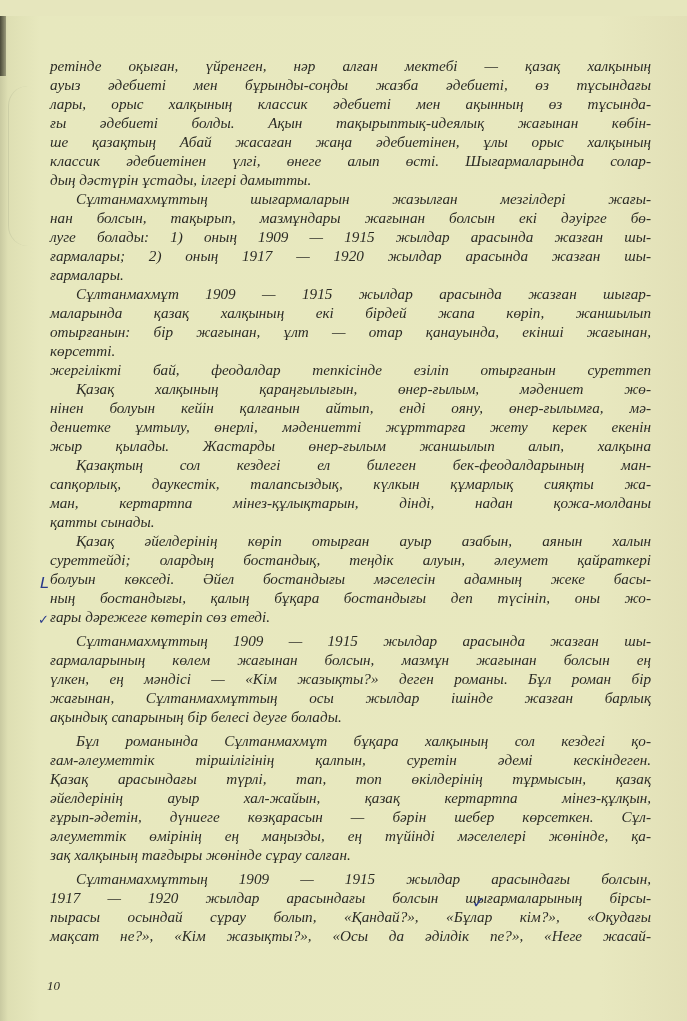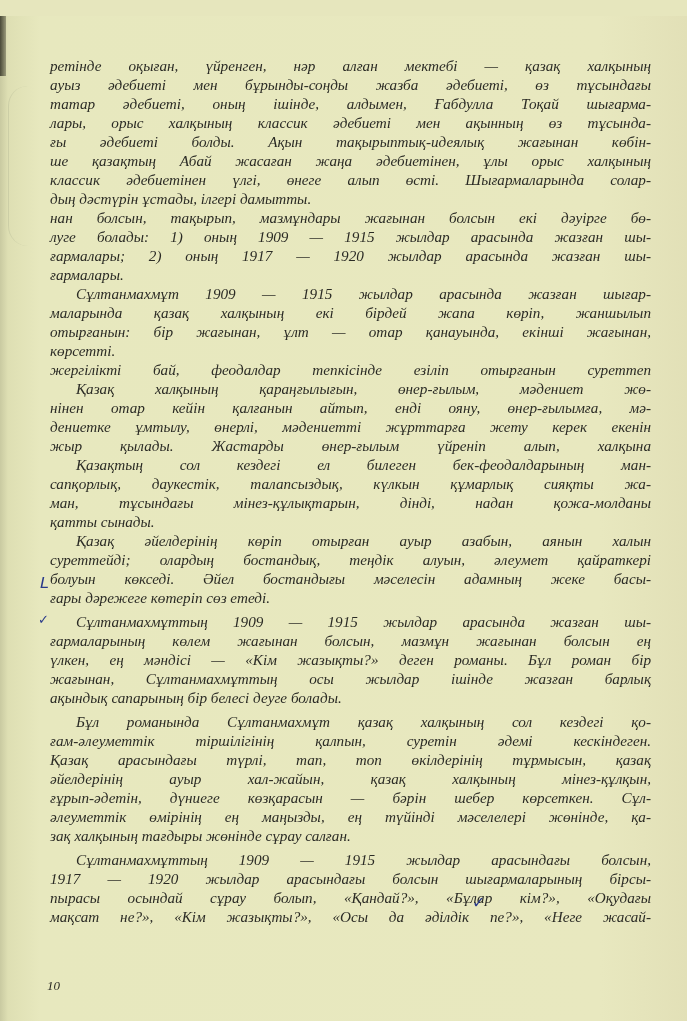--- a/index.html
+++ b/index.html
@@ -84,72 +84,73 @@
 <body>
 
 <div class="page">
   <div class="spine-shadow"></div>
   <div class="margin-doodle"></div>
 
   <div class="text-block" id="text-block">
       <div>
         <span class="line">ретінде оқыған, үйренген, нәр алған мектебі — қазақ халқының</span>
         <span class="line">ауыз әдебиеті мен бұрынды-соңды жазба әдебиеті, өз тұсындағы</span>
-        <span class="line">татар әдебиеті, оның ішінде, алдымен, Ғабдулла Тоқай шығарма-</span>
         <span class="line">лары, орыс халқының классик әдебиеті мен ақынның өз тұсында-</span>
         <span class="line">ғы әдебиеті болды. Ақын тақырыптық-идеялық жағынан көбін-</span>
         <span class="line">ше қазақтың Абай жасаған жаңа әдебиетінен, ұлы орыс халқының</span>
         <span class="line">классик әдебиетінен үлгі, өнеге алып өсті. Шығармаларында солар-</span>
         <span class="line last">дың дәстүрін ұстады, ілгері дамытты.</span>
       </div>
       <div>
+        <span class="line indent">Сұлтанмахмұттың шығармаларын жазылған мезгілдері жағы-</span>
         <span class="line">нан болсын, тақырып, мазмұндары жағынан болсын екі дәуірге бө-</span>
         <span class="line">луге болады: 1) оның 1909 — 1915 жылдар арасында жазған шы-</span>
         <span class="line">ғармалары; 2) оның 1917 — 1920 жылдар арасында жазған шы-</span>
         <span class="line last">ғармалары.</span>
       </div>
       <div>
         <span class="line indent">Сұлтанмахмұт 1909 — 1915 жылдар арасында жазған шығар-</span>
         <span class="line">маларында қазақ халқының екі бірдей жапа көріп, жаншылып</span>
         <span class="line">отырғанын: бір жағынан, ұлт — отар қанауында, екінші жағынан,</span>
         <span class="line last">көрсетті.</span>
         <span class="line">жергілікті бай, феодалдар тепкісінде езіліп отырғанын суреттеп</span>
       </div>
       <div>
         <span class="line indent">Қазақ халқының қараңғылығын, өнер-ғылым, мәдениет жө-</span>
-        <span class="line">нінен отар кейін қалғанын айтып, енді ояну, өнер-ғылымға, мә-</span>
+        <span class="line">нінен болуын кейін қалғанын айтып, енді ояну, өнер-ғылымға, мә-</span>
         <span class="line">дениетке ұмтылу, өнерлі, мәдениетті жұрттарға жету керек екенін</span>
-        <span class="line">жыр қылады. Жастарды өнер-ғылым үйреніп алып, халқына</span>
+        <span class="line">жыр қылады. Жастарды өнер-ғылым жаншылып алып, халқына</span>
       </div>
       <div>
         <span class="line indent">Қазақтың сол кездегі ел билеген бек-феодалдарының ман-</span>
         <span class="line">сапқорлық, даукестік, талапсыздық, күлкын құмарлық сияқты жа-</span>
-        <span class="line">ман, тұсындағы мінез-құлықтарын, дінді, надан қожа-молданы</span>
+        <span class="line">ман, кертартпа мінез-құлықтарын, дінді, надан қожа-молданы</span>
         <span class="line last">қатты сынады.</span>
       </div>
       <div>
         <span class="line indent">Қазақ әйелдерінің көріп отырған ауыр азабын, аянын халын</span>
         <span class="line">суреттейді; олардың бостандық, теңдік алуын, әлеумет қайраткері</span>
         <span class="line">болуын көкседі. Әйел бостандығы мәселесін адамның жеке басы-</span>
+        <span class="line">ның бостандығы, қалың бұқара бостандығы деп түсініп, оны жо-</span>
         <span class="line last">ғары дәрежеге көтеріп сөз етеді.</span>
       </div>
       <div class="para-gap"></div>
       <div>
         <span class="line indent">Сұлтанмахмұттың 1909 — 1915 жылдар арасында жазған шы-</span>
         <span class="line">ғармаларының көлем жағынан болсын, мазмұн жағынан болсын ең</span>
         <span class="line">үлкен, ең мәндісі — «Кім жазықты?» деген романы. Бұл роман бір</span>
         <span class="line">жағынан, Сұлтанмахмұттың осы жылдар ішінде жазған барлық</span>
         <span class="line last">ақындық сапарының бір белесі деуге болады.</span>
       </div>
       <div class="para-gap"></div>
       <div>
-        <span class="line indent">Бұл романында Сұлтанмахмұт қазақ халқының сол кездегі қо-</span>
+        <span class="line indent">Бұл романында Сұлтанмахмұт бұқара халқының сол кездегі қо-</span>
         <span class="line">ғам-әлеуметтік тіршілігінің қалпын, суретін әдемі кескіндеген.</span>
         <span class="line">Қазақ арасындағы түрлі, тап, топ өкілдерінің тұрмысын, қазақ</span>
-        <span class="line">әйелдерінің ауыр хал-жайын, қазақ халқының мінез-құлқын,</span>
+        <span class="line">әйелдерінің ауыр хал-жайын, қазақ кертартпа мінез-құлқын,</span>
         <span class="line">ғұрып-әдетін, дүниеге көзқарасын — бәрін шебер көрсеткен. Сұл-</span>
         <span class="line">әлеуметтік өмірінің ең маңызды, ең түйінді мәселелері жөнінде, қа-</span>
         <span class="line last">зақ халқының тағдыры жөнінде сұрау салған.</span>
       </div>
       <div class="para-gap"></div>
       <div>
         <span class="line indent">Сұлтанмахмұттың 1909 — 1915 жылдар арасындағы болсын,</span>
         <span class="line">1917 — 1920 жылдар арасындағы болсын шығармаларының бірсы-</span>
         <span class="line">пырасы осындай сұрау болып, «Қандай?», «Бұлар кім?», «Оқудағы</span>
         <span class="line">мақсат не?», «Кім жазықты?», «Осы да әділдік пе?», «Неге жасай-</span>

